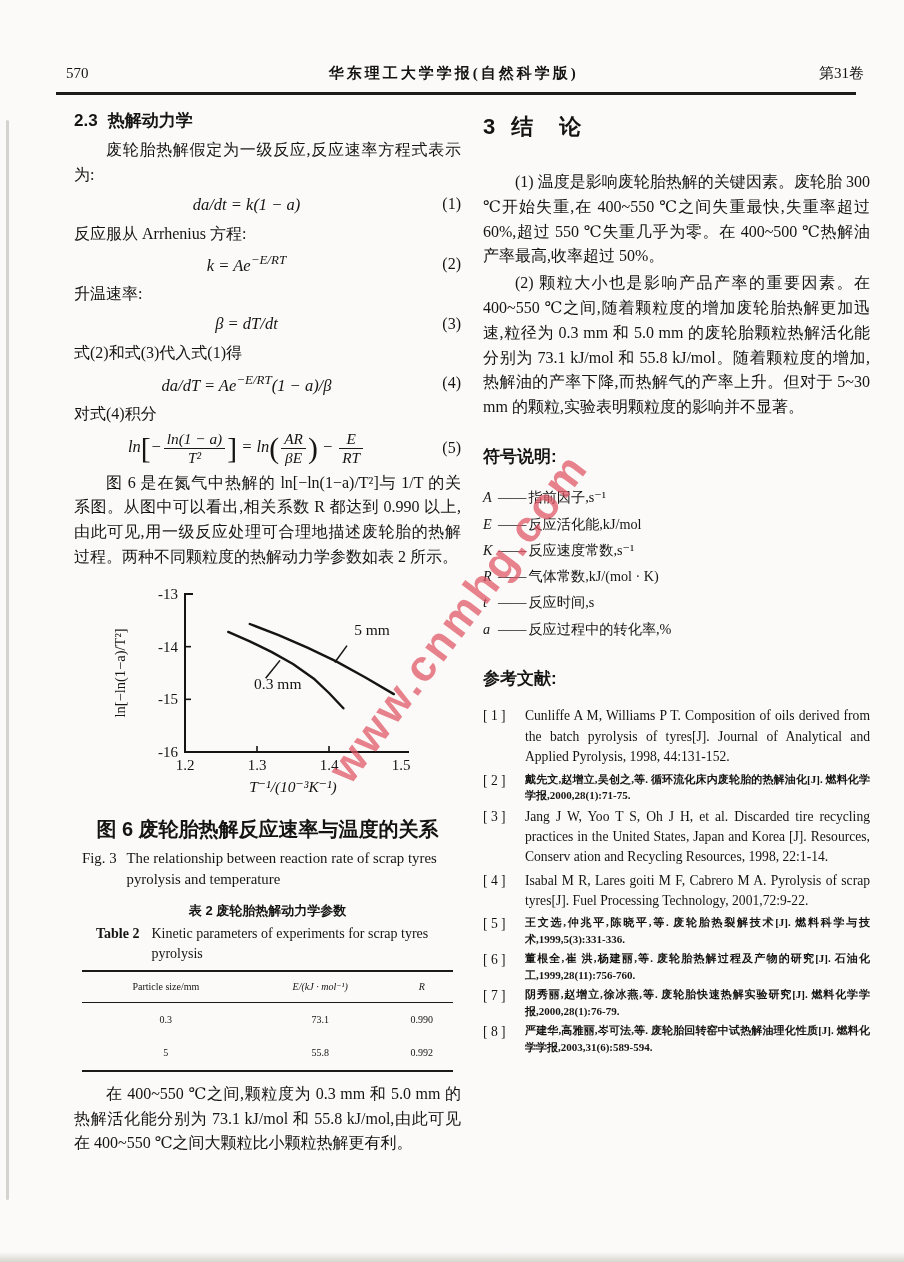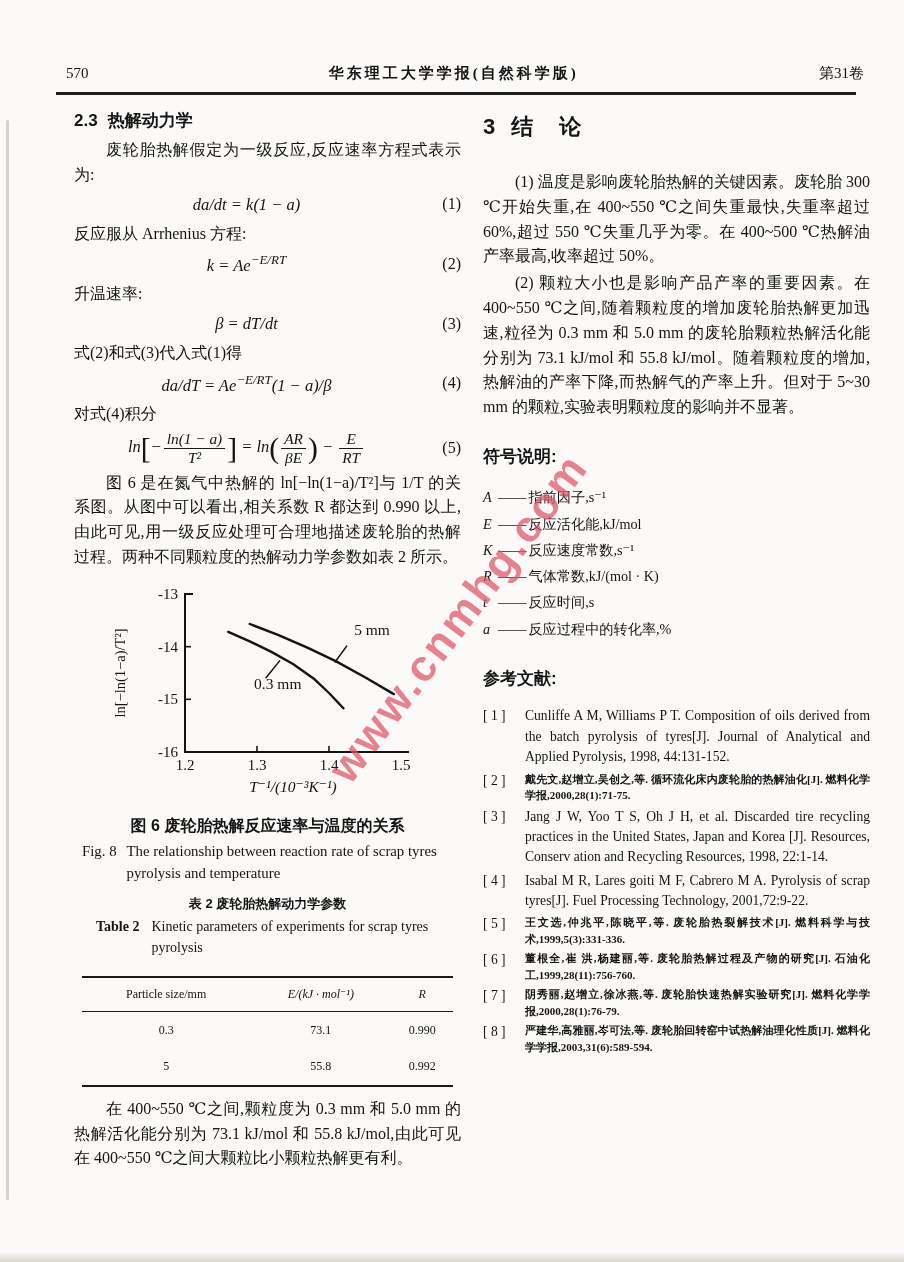--- a/index.html
+++ b/index.html
@@ -22,27 +22,27 @@
   .sec-heading .num{margin-right:10px;}
   .equation{display:flex;align-items:center;margin:4px 0;}
   .eq-body{flex:1;text-align:center;font-style:italic;font-size:16.5px;}
   .eq-num{width:42px;text-align:right;font-style:normal;font-size:16px;}
   sup{font-size:13px;}
   .frac{display:inline-flex;flex-direction:column;vertical-align:middle;text-align:center;line-height:1.15;font-size:.93em;margin:0 2px;justify-content:center;}
   .frac .num{padding:0 3px;border-bottom:1.3px solid #1a1a1a;}
   .frac .den{padding:0 3px;}
   .big{font-size:1.8em;font-style:normal;vertical-align:middle;line-height:.9;font-weight:400;}
   .chart-wrap{margin:10px 0 2px 26px;}
-  .fig-caption-cn{text-align:center;font-size:16px;margin-top:2px;}
+  .fig-caption-cn{text-align:center;font-size:20px;margin-top:2px;}
   .fig-caption-en{font-size:14.8px;line-height:1.45;margin:3px 0 10px 8px;display:flex;gap:10px;text-align:left;}
   .fig-caption-en .lbl{white-space:nowrap;}
   .tbl-caption-cn{text-align:center;font-size:13px;margin-top:6px;}
   .tbl-caption-en{font-size:14px;line-height:1.45;margin:3px 0 2px 22px;display:flex;gap:12px;text-align:left;justify-content:flex-end;}
   .tbl-caption-en .lbl{white-space:nowrap;font-weight:bold;}
-  table{width:96%;margin:18px auto 10px auto;border-collapse:collapse;border-top:2.4px solid #1a1a1a;border-bottom:2.4px solid #1a1a1a;font-size:12px;}
+  table{width:96%;margin:6px auto 10px auto;border-collapse:collapse;border-top:2.4px solid #1a1a1a;border-bottom:2.4px solid #1a1a1a;font-size:10px;}
   thead tr{border-bottom:1.4px solid #1a1a1a;}
   th{font-weight:normal;padding:7px 2px;text-align:center;}
   th.ital{font-style:italic;}
   td{padding:9px 2px;text-align:center;}
   .right-col .sec-heading-big{font-size:22px;font-weight:bold;margin:4px 0 26px 0;font-family:"Liberation Sans","DejaVu Sans",sans-serif;}
   .right-col .sec-heading-big .num{margin-right:16px;font-weight:bold;}
   .right-col .sec-heading-big .ttl{letter-spacing:10px;}
   .sub-title{font-size:17px;margin:24px 0 14px 0;}
   .sym-row{font-size:14.2px;line-height:1.85;}
   .sym-row .sym{font-style:italic;display:inline-block;min-width:13px;}
@@ -138,21 +138,21 @@
           <polyline points="128.2,51.9 149.8,61.4 171.4,71.9 193.0,84.0 214.6,99.3 229.0,113.0 243.4,128.3" fill="none" stroke="#141414" stroke-width="2.4" stroke-linecap="round" stroke-linejoin="round"></polyline>
           <text x="254.20000000000005" y="54.55333333333331" font-size="15.5">5 mm</text>
           <line x1="247.00000000000006" y1="65.61333333333336" x2="234.75999999999996" y2="82.4666666666667" stroke="#141414" stroke-width="1.5"></line>
           <text x="154.12000000000006" y="108.80000000000003" font-size="15.5">0.3 mm</text>
           <line x1="180.04000000000008" y1="80.35999999999999" x2="165.64000000000004" y2="98.26666666666665" stroke="#141414" stroke-width="1.5"></line>
         </svg>
     </div>
 
     <div class="fig-caption-cn heiti">图 6 废轮胎热解反应速率与温度的关系</div>
     <div class="fig-caption-en">
-      <span class="lbl">Fig. 8</span>
+      <span class="lbl">Fig. 3</span>
       <span>The relationship between reaction rate of scrap tyres pyrolysis and temperature</span>
     </div>
 
     <div class="tbl-caption-cn heiti">表 2 废轮胎热解动力学参数</div>
     <div class="tbl-caption-en">
       <span class="lbl">Table 2</span>
       <span>Kinetic parameters of experiments for scrap tyres pyrolysis</span>
     </div>
 
     <table>

